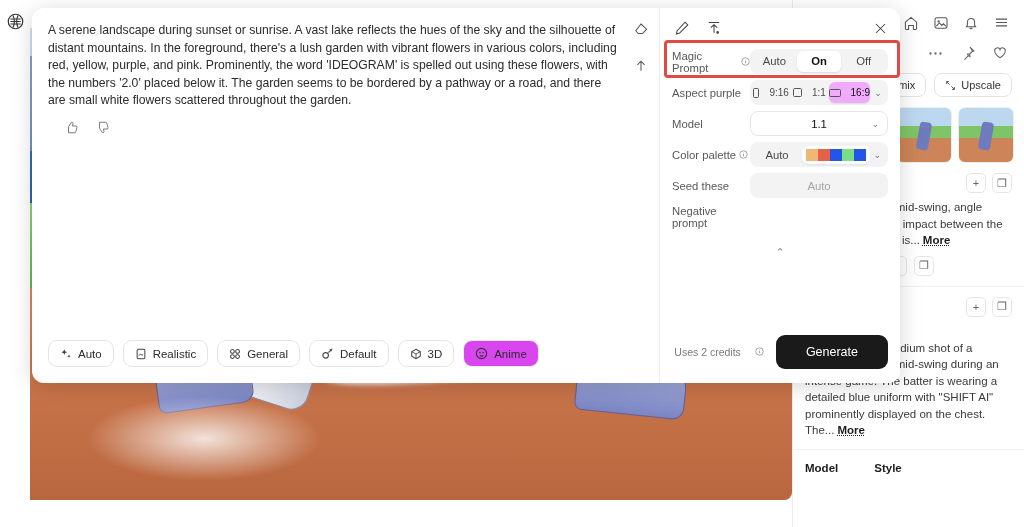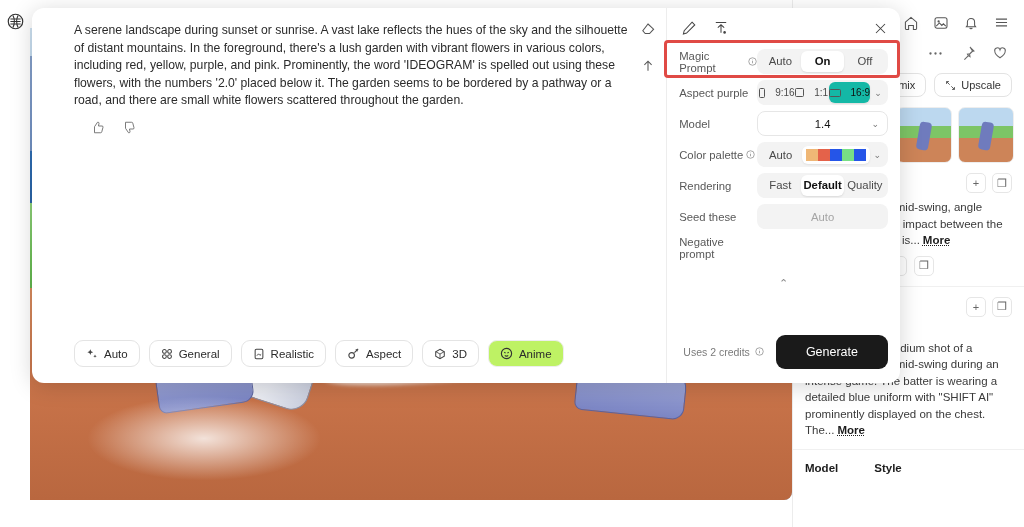--- a/index.html
+++ b/index.html
@@ -128,21 +128,21 @@
   .swatches { display: flex; }
   .swatches i { display: block; width: 15px; height: 15px; }
   .ms-head { display: flex; padding: 12px 12px 0 12px; gap: 36px; }
   .ms-head span { font-size: 11.5px; font-weight: bold; color: #1c1c1c; }
 
   
   .modal {
     position: absolute; left: 32px; top: 8px; width: 868px; height: 375px;
     background: #ffffff; border-radius: 12px;
     box-shadow: 0 3px 22px rgba(0,0,0,.17);
-    display: flex; z-index: 20; overflow: hidden; padding-left: 26px;
+    display: flex; z-index: 20; overflow: hidden;
   }
   .m-left {
     width: 628px; border-right: 1px solid #ededed;
     position: relative; display: flex; flex-direction: column;
   }
   .prompt-box { padding: 14px 38px 8px 16px; }
   .prompt-text { font-size: 12.2px; line-height: 17.5px; color: #2b2b2b; }
   .rate-row { display: flex; gap: 16px; padding: 10px 0 0 16px; color: #6b6b6b; }
   .left-icons {
     position: absolute; right: 10px; top: 14px;
@@ -150,21 +150,21 @@
     color: #555;
   }
   .styles {
     margin-top: auto; display: flex; gap: 9px; padding: 0 16px 16px 16px;
   }
   .style-btn {
     display: inline-flex; align-items: center; gap: 6px;
     border: 1px solid #e4e4e4; border-radius: 9px;
     padding: 6px 11px; font-size: 11.5px; color: #2b2b2b; background: #fff;
   }
-  .style-btn.sel { background: #bef264; border-color: #ededed; }
+  .style-btn.sel { background: #d946ef; border-color: #ededed; }
 
   .m-right { width: 240px; position: relative; display: flex; flex-direction: column; }
   .m-right-head {
     display: flex; align-items: center; gap: 16px;
     padding: 12px 12px 10px 14px; color: #444;
   }
   .m-right-head .spacer { flex: 1; }
   .rows { padding: 0 12px; }
   .row { display: flex; align-items: center; height: 31px; }
   .row-label {
@@ -186,21 +186,21 @@
     box-shadow: 0 1px 2px rgba(0,0,0,.10);
   }
   .ar {
     display: flex; background: #f3f3f3; border-radius: 8px; padding: 2px;
     height: 25px; align-items: center;
   }
   .ar span {
     display: inline-flex; align-items: center; gap: 10px; justify-content: center;
     flex: 1; font-size: 10px; color: #4a4a4a; height: 21px; border-radius: 6px;
   }
-  .ar span.on { background: #14b8a6; color: #111; box-shadow: 0 1px 2px rgba(0,0,0,.10); justify-content: flex-end; }
+  .ar span.on { background: #f0abfc; color: #111; box-shadow: 0 1px 2px rgba(0,0,0,.10); justify-content: flex-end; }
   .ar .chev { flex: 0 0 16px; font-size: 9px; color: #777; }
   .ico-p { width: 6px; height: 10px; border: 1.3px solid #555; border-radius: 1.5px; }
   .ico-s { width: 9px; height: 9px; border: 1.3px solid #555; border-radius: 1.5px; }
   .ico-l { width: 12px; height: 8px; border: 1.3px solid #555; border-radius: 1.5px; }
 
   .selbox {
     display: flex; align-items: center; justify-content: center; position: relative;
     border: 1px solid #e6e6e6; border-radius: 8px; height: 25px;
     font-size: 11.3px; color: #111; background: #fff;
   }
@@ -225,21 +225,21 @@
   }
 
   .collapse {
     text-align: center; color: #8a8a8a; font-size: 11px;
     padding: 14px 0 0 0;
   }
   .m-foot {
     margin-top: auto; display: flex; align-items: center;
     justify-content: flex-end; gap: 12px; padding: 0 12px 14px 12px;
   }
-  .credits { font-size: 10.5px; color: #7b7b7b; display: flex; align-items: center; gap: 5px; }
+  .credits { font-size: 10.5px; color: #7b7b7b; display: flex; align-items: center; gap: 14px; }
   .gen {
     background: #1a1a1a; color: #fff; border: none; border-radius: 9px;
     padding: 10px 30px; font-size: 12.5px; font-family: inherit;
   }
   .hl {
     position: absolute; left: 664px; top: 40px; width: 236px; height: 38px;
     border: 3px solid #e04a45; border-radius: 4px; z-index: 40; pointer-events: none;
   }
   .ic { display: inline-flex; align-items: center; justify-content: center; }
 </style>
@@ -415,40 +415,40 @@
     <div class="styles">
       <div class="style-btn">
         <svg width="12" height="12" viewBox="0 0 14 14">
             <path d="M5 1.5l1 2.4 2.4 1-2.4 1-1 2.4-1-2.4-2.4-1 2.4-1z" fill="#444"></path>
             <path d="M10.5 7.5l.6 1.4 1.4.6-1.4.6-.6 1.4-.6-1.4L8.5 9.5l1.4-.6z" fill="#444"></path>
           </svg>
         <span>Auto</span>
       </div>
       <div class="style-btn">
         <svg width="12" height="12" viewBox="0 0 14 14">
+            <rect x="2.5" y="1.5" width="9" height="11" rx="1.5" fill="none" stroke="#444" stroke-width="1.2"></rect>
+            <path d="M4.5 9l2-2.2 1.6 1.8 1.4-1.2" fill="none" stroke="#444" stroke-width="1.1"></path>
+          </svg>
+        <span>Realistic</span>
+      </div>
+      <div class="style-btn">
+        <svg width="12" height="12" viewBox="0 0 14 14">
             <circle cx="4" cy="4" r="2.2" fill="none" stroke="#444" stroke-width="1.2"></circle>
             <circle cx="10" cy="4" r="2.2" fill="none" stroke="#444" stroke-width="1.2"></circle>
             <circle cx="4" cy="10" r="2.2" fill="none" stroke="#444" stroke-width="1.2"></circle>
             <circle cx="10" cy="10" r="2.2" fill="none" stroke="#444" stroke-width="1.2"></circle>
           </svg>
         <span>General</span>
       </div>
       <div class="style-btn">
-        <svg width="12" height="12" viewBox="0 0 14 14">
-            <rect x="2.5" y="1.5" width="9" height="11" rx="1.5" fill="none" stroke="#444" stroke-width="1.2"></rect>
-            <path d="M4.5 9l2-2.2 1.6 1.8 1.4-1.2" fill="none" stroke="#444" stroke-width="1.1"></path>
-          </svg>
-        <span>Realistic</span>
-      </div>
-      <div class="style-btn">
         <svg width="13" height="13" viewBox="0 0 14 14">
             <circle cx="5" cy="9" r="3" fill="none" stroke="#444" stroke-width="1.2"></circle>
             <path d="M8 6l4-4M9.5 2.5l2 2" fill="none" stroke="#444" stroke-width="1.2"></path>
           </svg>
-        <span>Aspect</span>
+        <span>Default</span>
       </div>
       <div class="style-btn">
         <svg width="12" height="12" viewBox="0 0 14 14">
             <path d="M7 1.5l5 2.8v5.4L7 12.5 2 9.7V4.3z" fill="none" stroke="#444" stroke-width="1.2"></path>
             <path d="M7 7l5-2.7M7 7v5.5M7 7L2 4.3" fill="none" stroke="#444" stroke-width="1"></path>
           </svg>
         <span>3D</span>
       </div>
       <div class="style-btn sel">
         <svg width="13" height="13" viewBox="0 0 14 14">
@@ -522,21 +522,21 @@
             <span class="chev">⌄</span>
           </div>
         </div>
       </div>
 
 
       <div class="row">
         <div class="row-label">Model</div>
         <div class="row-ctl">
           <div class="selbox">
-            <span>1.4</span>
+            <span>1.1</span>
             <span class="chev">⌄</span>
           </div>
         </div>
       </div>
 
       <div class="row">
         <div class="row-label">
           <span>Color palette</span>
           <span>
             <svg width="9" height="9" viewBox="0 0 12 12">
@@ -553,30 +553,20 @@
                 <i style="background:#e4624a"></i>
                 <i style="background:#2555e8"></i>
                 <i style="background:#78df85"></i>
                 <i style="background:#2555e8"></i>
             </span>
             <span class="chev">⌄</span>
           </div>
         </div>
       </div>
 
-      <div class="row">
-        <div class="row-label">Rendering</div>
-        <div class="row-ctl">
-          <div class="seg">
-            <span>Fast</span>
-            <span class="on">Default</span>
-            <span>Quality</span>
-          </div>
-        </div>
-      </div>
 
       <div class="row">
         <div class="row-label">Seed these</div>
         <div class="row-ctl">
           <div class="inputbox">Auto</div>
         </div>
       </div>
 
       <div class="row">
         <div class="row-label">Negative prompt</div>

